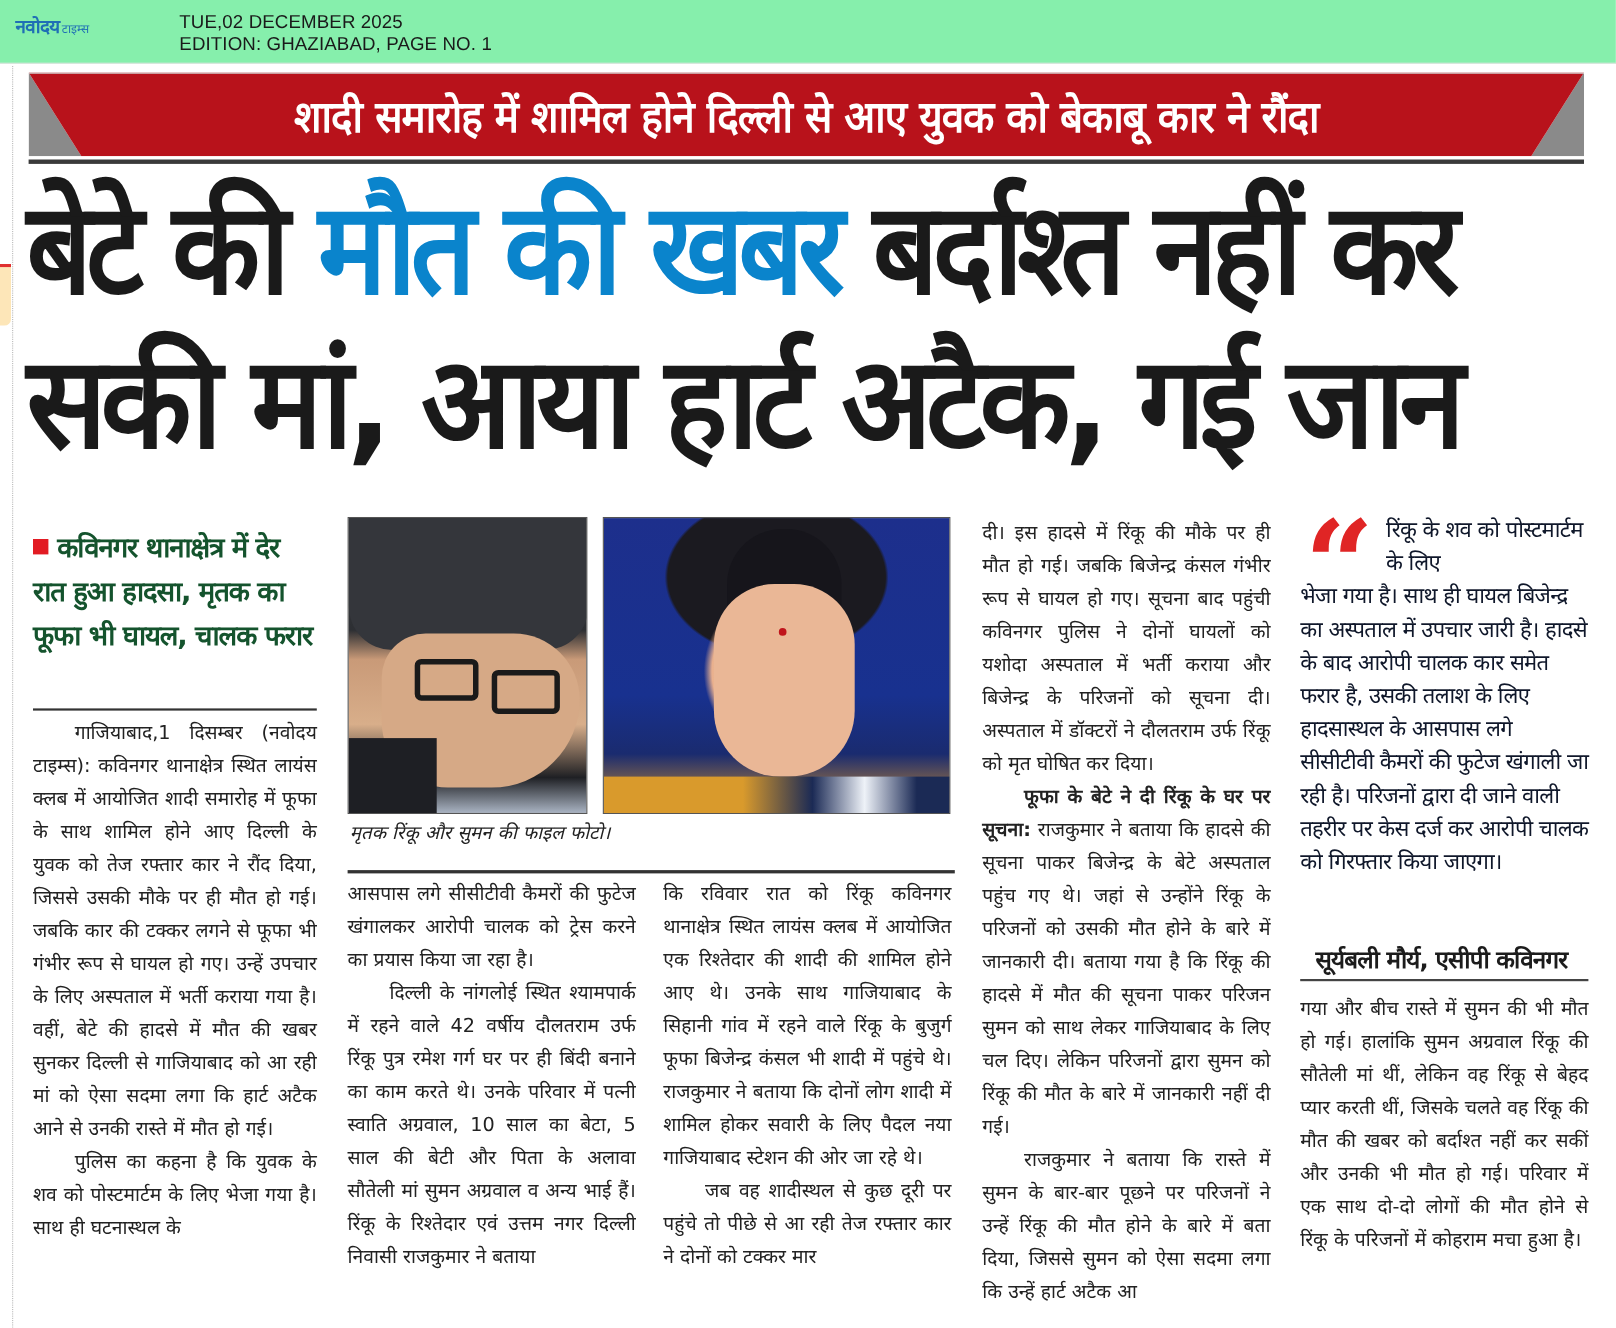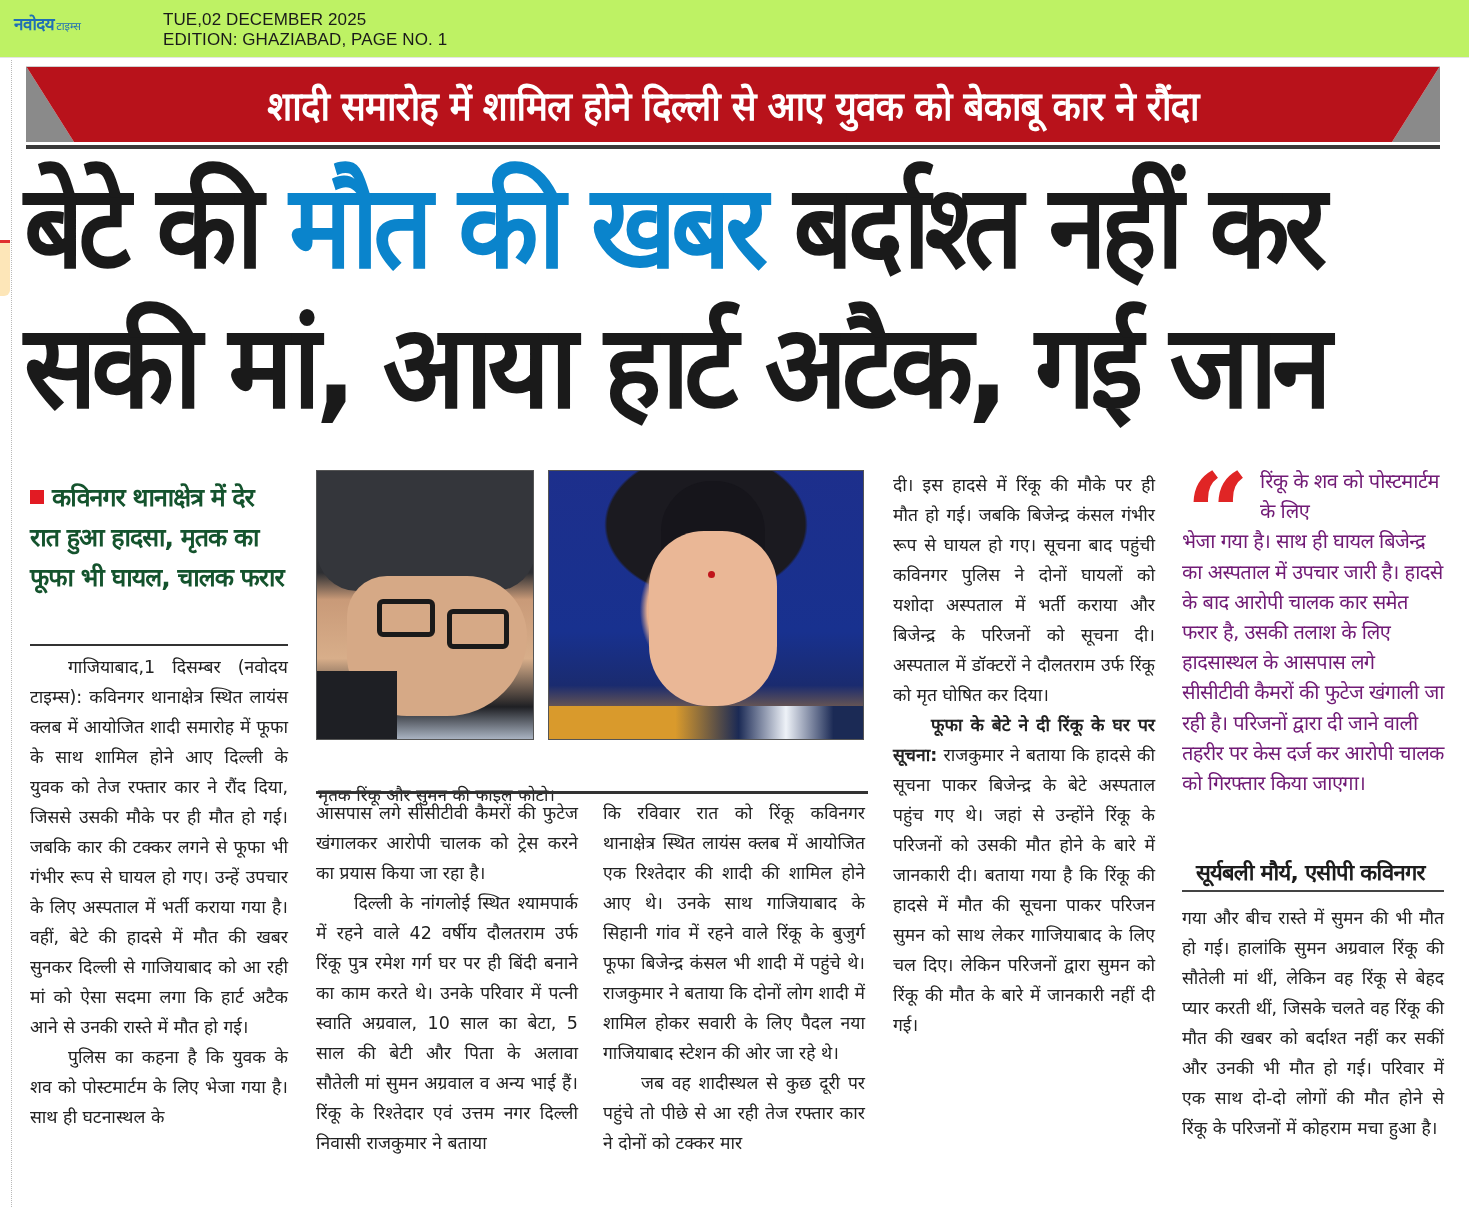--- a/index.html
+++ b/index.html
@@ -1,20 +1,20 @@
 <!DOCTYPE html>
 <html><head>
 <meta charset="utf-8">
 <style>
   * { box-sizing: border-box; margin: 0; padding: 0; }
   html, body { width: 1469px; height: 1207px; overflow: hidden; background: #ffffff; }
   body { font-family: "DejaVu Sans", sans-serif; color: #1c1c1c; position: relative; }
 
   
-  .topbar { position: absolute; left: 0; top: 0; width: 1469px; height: 58px; background: #bef264; border-bottom: 1px solid #e4e4e4; }
+  .topbar { position: absolute; left: 0; top: 0; width: 1469px; height: 58px; background: #86efac; border-bottom: 1px solid #e4e4e4; }
   .logo { position: absolute; left: 14px; top: 12px; display: flex; align-items: baseline; }
   .logo-main { font-family: "DejaVu Sans", sans-serif; font-weight: bold; font-size: 17px; color: #1f6fb5; letter-spacing: -0.5px; }
   .logo-sub { font-family: "DejaVu Sans", sans-serif; font-size: 11px; color: #1f6fb5; margin-left: 2px; }
   .meta { position: absolute; left: 163px; top: 10px; font-family: "Liberation Sans", sans-serif; font-weight: normal; font-size: 17px; line-height: 20px; color: #1a1a1a; letter-spacing: 0.1px; }
 
   
   .edge-line { position: absolute; left: 11px; top: 60px; width: 0; height: 1147px; border-left: 1px dotted #b9b9b9; }
   .edge-tab { position: absolute; left: 0; top: 240px; width: 10px; height: 56px; background: #fde6b8; border-top: 3px solid #e03030; border-radius: 0 0 6px 0; }
 
   
@@ -45,27 +45,27 @@
   .col2 { left: 316px; top: 798px; width: 262px; }
   .col3 { left: 603px; top: 798px; width: 262px; }
   .col4 { left: 893px; top: 470px; width: 262px; }
   .col5 { left: 1182px; top: 903px; width: 262px; }
 
   
   .photo { position: absolute; border: 1px solid #555; overflow: hidden; }
   .photo-1 { left: 316px; top: 470px; width: 218px; height: 270px; background: linear-gradient(180deg, #3b3d42 0%, #2d2f33 38%, #c99a78 48%, #d8ae8a 70%, #1f2024 88%, #a9b3c2 100%); }
   .photo-2 { left: 548px; top: 470px; width: 316px; height: 270px; background: radial-gradient(ellipse 34% 44% at 50% 52%, #f3c9ae 0%, #e9b08e 55%, rgba(0,0,0,0) 62%), radial-gradient(ellipse 45% 38% at 50% 20%, #1b1a20 0%, #1b1a20 70%, rgba(0,0,0,0) 72%), linear-gradient(180deg, #1d2f8c 0%, #18318f 60%, #1a2b6f 80%, #d9942a 100%); }
   .photo-shape { position: absolute; }
-  .cap { position: absolute; left: 318px; top: 783px; width: 550px; font-family: "DejaVu Serif", serif; font-size: 17px; color: #222; }
+  .cap { position: absolute; left: 318px; top: 745px; width: 550px; font-family: "DejaVu Serif", serif; font-style: italic; font-size: 17px; color: #222; }
   .cap-rule { position: absolute; left: 316px; top: 791px; width: 552px; height: 3px; background: #333; }
 
   
   .quote-box { position: absolute; left: 1182px; top: 466px; width: 262px; }
   .quote-mark { position: absolute; left: 4px; top: 8px; font-family: "DejaVu Serif", serif; font-weight: bold; font-size: 110px; line-height: 80px; color: #e02525; letter-spacing: -10px; }
-  .quote-text { font-family: "DejaVu Sans", sans-serif; font-weight: normal; font-size: 20px; line-height: 30.2px; color: #701a75; letter-spacing: -0.6px; }
+  .quote-text { font-family: "DejaVu Sans", sans-serif; font-weight: normal; font-size: 20px; line-height: 30.2px; color: #0f172a; letter-spacing: -0.6px; }
   .quote-text .first { display: block; padding-left: 78px; }
   .quote-attr { position: absolute; left: 1196px; top: 856px; font-family: "DejaVu Sans", sans-serif; font-weight: bold; font-size: 22px; color: #1c1c1c; letter-spacing: -0.8px; }
   .quote-rule { position: absolute; left: 1182px; top: 890px; width: 262px; height: 2px; background: #444; }
 </style>
 </head>
 <body>
 
 <div class="topbar">
   <div class="logo">
     <span class="logo-main">नवोदय</span>
@@ -128,20 +128,21 @@
 </div>
 
 <div class="col col3">
   <p>कि रविवार रात को रिंकू कविनगर थानाक्षेत्र स्थित लायंस क्लब में आयोजित एक रिश्तेदार की शादी की शामिल होने आए थे। उनके साथ गाजियाबाद के सिहानी गांव में रहने वाले रिंकू के बुजुर्ग फूफा बिजेन्द्र कंसल भी शादी में पहुंचे थे। राजकुमार ने बताया कि दोनों लोग शादी में शामिल होकर सवारी के लिए पैदल नया गाजियाबाद स्टेशन की ओर जा रहे थे।</p>
   <p class="indent">जब वह शादीस्थल से कुछ दूरी पर पहुंचे तो पीछे से आ रही तेज रफ्तार कार ने दोनों को टक्कर मार</p>
 </div>
 
 <div class="col col4">
   <p>दी। इस हादसे में रिंकू की मौके पर ही मौत हो गई। जबकि बिजेन्द्र कंसल गंभीर रूप से घायल हो गए। सूचना बाद पहुंची कविनगर पुलिस ने दोनों घायलों को यशोदा अस्पताल में भर्ती कराया और बिजेन्द्र के परिजनों को सूचना दी। अस्पताल में डॉक्टरों ने दौलतराम उर्फ रिंकू को मृत घोषित कर दिया।</p>
   <p class="indent"><span class="bold-lead">फूफा के बेटे ने दी रिंकू के घर पर सूचना:</span> <span>राजकुमार ने बताया कि हादसे की सूचना पाकर बिजेन्द्र के बेटे अस्पताल पहुंच गए थे। जहां से उन्होंने रिंकू के परिजनों को उसकी मौत होने के बारे में जानकारी दी। बताया गया है कि रिंकू की हादसे में मौत की सूचना पाकर परिजन सुमन को साथ लेकर गाजियाबाद के लिए चल दिए। लेकिन परिजनों द्वारा सुमन को रिंकू की मौत के बारे में जानकारी नहीं दी गई।</span></p>
+  <p class="indent">राजकुमार ने बताया कि रास्ते में सुमन के बार-बार पूछने पर परिजनों ने उन्हें रिंकू की मौत होने के बारे में बता दिया, जिससे सुमन को ऐसा सदमा लगा कि उन्हें हार्ट अटैक आ</p>
 </div>
 
 <div class="quote-box">
   <div class="quote-mark">“</div>
   <div class="quote-text">
     <span class="first">रिंकू के शव को पोस्टमार्टम के लिए</span>
     <span>भेजा गया है। साथ ही घायल बिजेन्द्र का अस्पताल में उपचार जारी है। हादसे के बाद आरोपी चालक कार समेत फरार है, उसकी तलाश के लिए हादसास्थल के आसपास लगे सीसीटीवी कैमरों की फुटेज खंगाली जा रही है। परिजनों द्वारा दी जाने वाली तहरीर पर केस दर्ज कर आरोपी चालक को गिरफ्तार किया जाएगा।</span>
   </div>
 </div>
 <div class="quote-attr">सूर्यबली मौर्य, एसीपी कविनगर</div>

